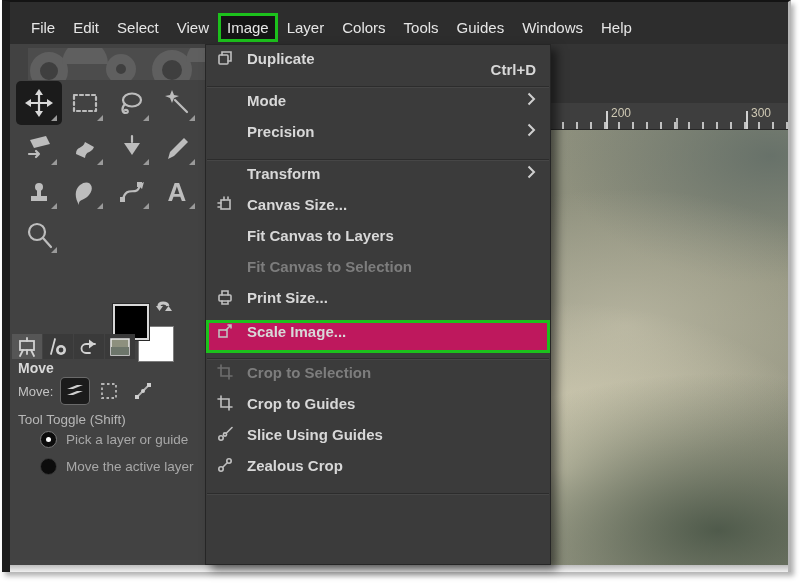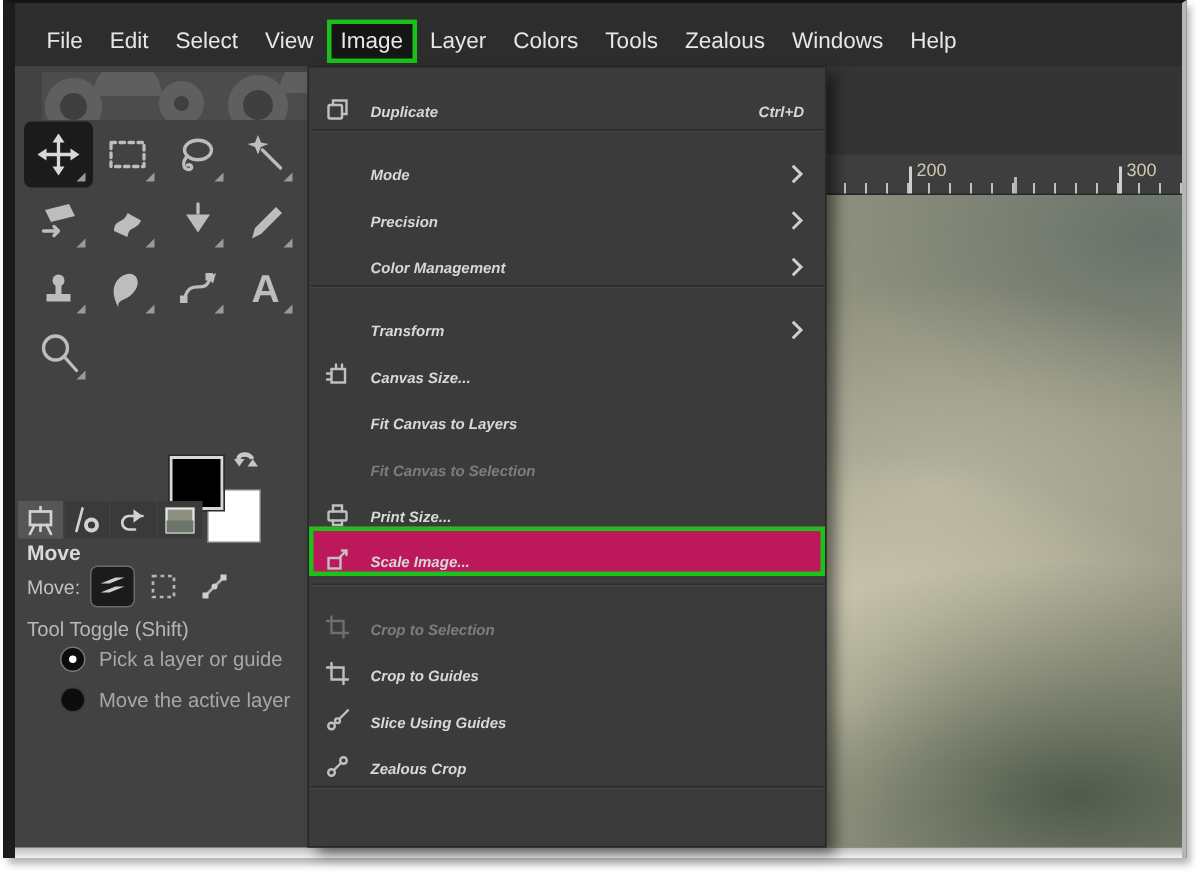--- a/index.html
+++ b/index.html
@@ -91,22 +91,22 @@
       radial-gradient(90% 60% at 88% 92%, rgba(74,86,71,.95), rgba(74,86,71,0) 60%),
       radial-gradient(70% 55% at 60% 78%, rgba(230,223,196,.95), rgba(230,223,196,0) 70%),
       radial-gradient(60% 45% at 72% 45%, rgba(190,187,166,.8), rgba(190,187,166,0) 70%),
       radial-gradient(55% 45% at 97% 6%, rgba(99,110,103,.9), rgba(99,110,103,0) 65%),
       linear-gradient(160deg, #8a8d7c 0%, #92937f 55%, #9c9b88 100%); }
 
   
   .dropdown { position:absolute; top:42px; left:195px; width:346px; bottom:7px; background:#3b3b3b;
               border:1px solid #262626; box-shadow:6px 5px 9px rgba(0,0,0,.5); padding-top:5px;
               overflow:hidden; z-index:5; }
-  .mrow { display:flex; align-items:flex-end; height:31px; padding:0 14px 0 11px; color:#d8d8d8;
-          font-size:10px; font-weight:600;font-style:italic; }
+  .mrow { display:flex; align-items:flex-start; height:31px; padding:0 14px 0 11px; color:#d8d8d8;
+          font-size:15px; font-weight:600; }
   .mrow .micon { width:20px; height:16px; flex:none; display:flex; align-items:center; }
   .mrow .micon svg { stroke:#c0c0c0; fill:none; stroke-width:1.6; stroke-linecap:round; }
   .mrow .mlabel { margin-left:10px; white-space:nowrap; }
   .mrow .mshort { margin-left:auto;margin-top:11px; }
   .mrow .marrow { margin-left:auto; display:flex; }
   .mrow .marrow svg { stroke:#cfcfcf; fill:none; stroke-width:2; }
   .mrow.disabled { color:#7d7d7d; }
   .mrow.disabled .micon svg { stroke:#6e6e6e; }
   .mrow.highlight { border:3px solid #1cc11c; background:#be185d; height:33px; padding-left:8px; }
   .msep { border:none; border-top:1px solid #2c2c2c; box-shadow:0 1px 0 rgba(255,255,255,.06);
@@ -120,21 +120,21 @@
 
   <div class="menubar">
     <span class="mitem">File</span>
     <span class="mitem">Edit</span>
     <span class="mitem">Select</span>
     <span class="mitem">View</span>
     <span class="mitem active">Image</span>
     <span class="mitem">Layer</span>
     <span class="mitem">Colors</span>
     <span class="mitem">Tools</span>
-    <span class="mitem">Zealous</span>
+    <span class="mitem">Guides</span>
     <span class="mitem">Windows</span>
     <span class="mitem">Help</span>
   </div>
 
   <div class="main">
 
     <div class="toolbox">
       <div class="wilber">
         <div class="ring" style="left:2px; top:4px; width:38px; height:38px;"></div>
         <div class="swoosh" style="left:34px; top:-8px;"></div>
@@ -342,29 +342,20 @@
     </div>
     <div class="mrow">
       <span class="micon"></span>
       <span class="mlabel">Precision</span>
       <span class="marrow">
         <svg width="9" height="14" viewBox="0 0 9 14">
               <path d="M1.5 1.5l5.5 5.5-5.5 5.5"></path>
             </svg>
           </span>
     </div>
-    <div class="mrow">
-      <span class="micon"></span>
-      <span class="mlabel">Color Management</span>
-      <span class="marrow">
-        <svg width="9" height="14" viewBox="0 0 9 14">
-              <path d="M1.5 1.5l5.5 5.5-5.5 5.5"></path>
-            </svg>
-          </span>
-    </div>
 
     <hr class="msep">
 
     <div class="mrow">
       <span class="micon"></span>
       <span class="mlabel">Transform</span>
       <span class="marrow">
         <svg width="9" height="14" viewBox="0 0 9 14">
               <path d="M1.5 1.5l5.5 5.5-5.5 5.5"></path>
             </svg>

